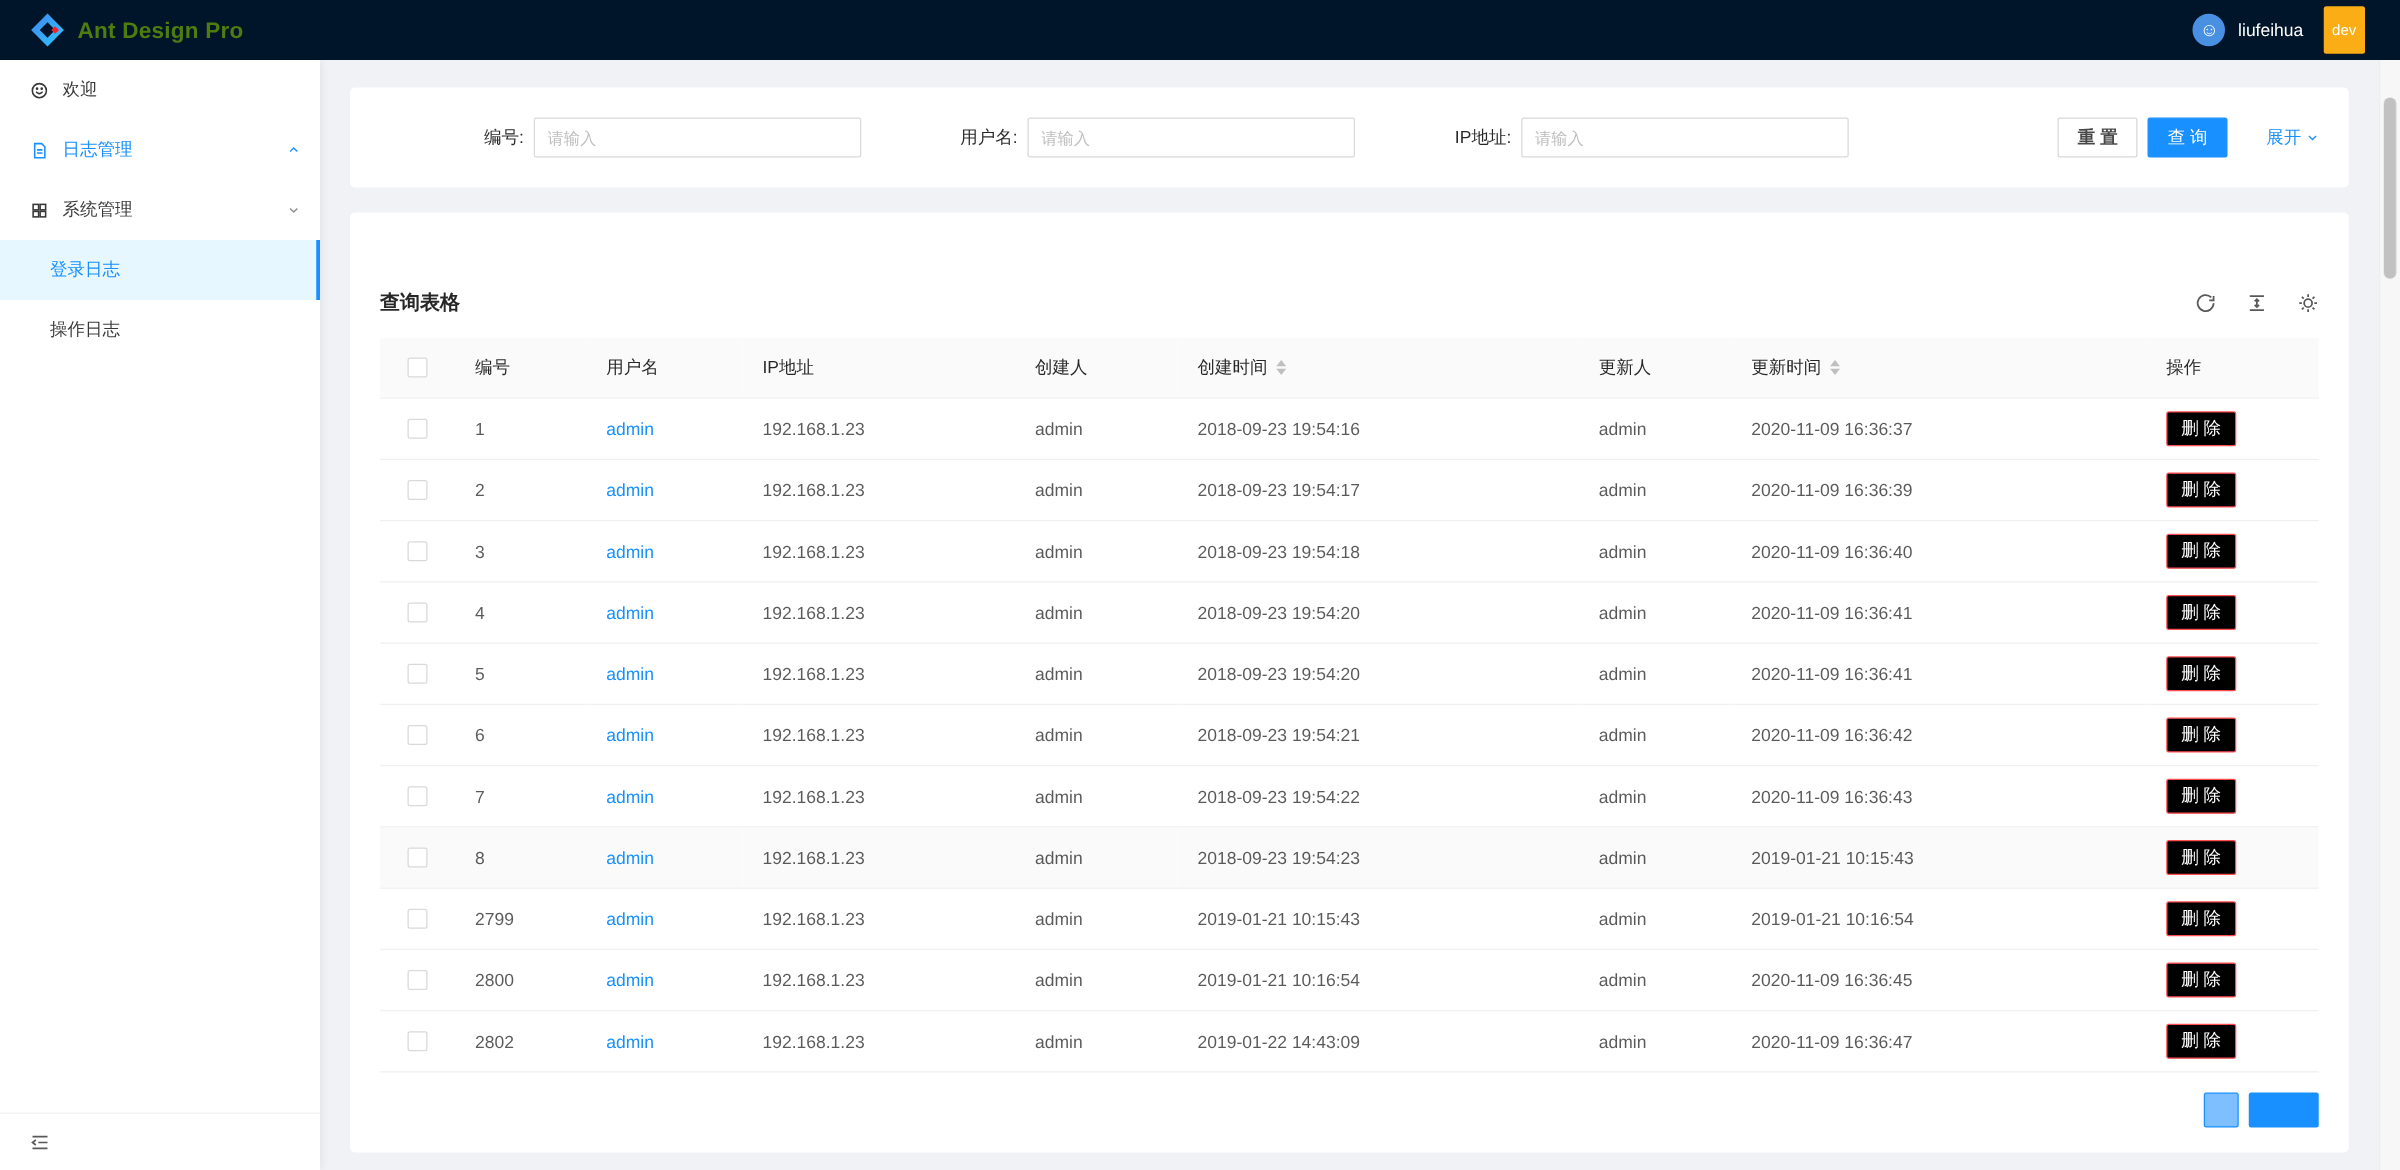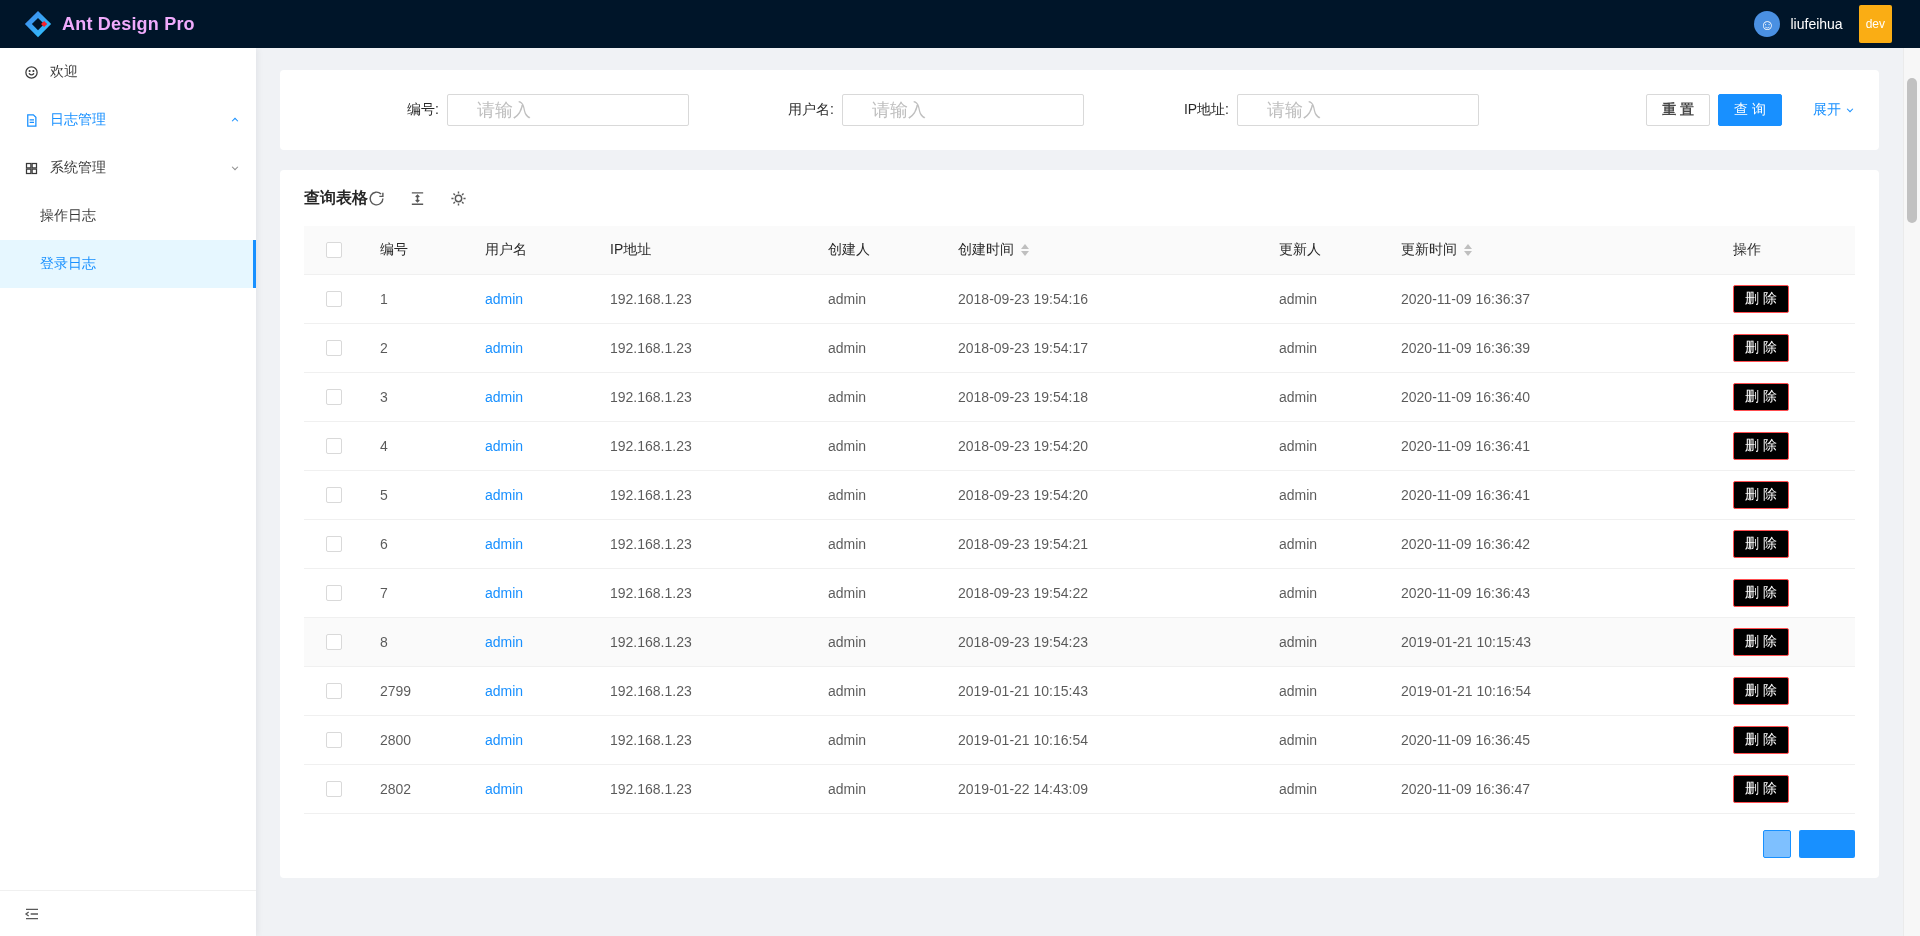--- a/index.html
+++ b/index.html
@@ -10,21 +10,21 @@
     font-size:14px; color:rgba(0,0,0,.65);
     background:#f0f2f5;
   }
   
   .app-header {
     position:fixed; top:0; left:0; width:1920px; height:48px;
     background:#001529; display:flex; align-items:center;
     justify-content:space-between; padding:0 28px 0 24px; z-index:10;
   }
   .logo-area { display:flex; align-items:center; gap:10px; cursor:pointer; }
-  .app-title { color:#f0abfc; font-size:18px; font-weight:700; letter-spacing:.2px; }
+  .app-title { color:#4d7c0f; font-size:18px; font-weight:700; letter-spacing:.2px; }
   .header-right { display:flex; align-items:center; gap:10px; }
   .avatar {
     width:26px; height:26px; border-radius:50%;
     background:#4a90e2; color:#fff; font-size:15px;
     display:flex; align-items:center; justify-content:center; cursor:pointer;
   }
   .username { color:#fff; font-size:14px; cursor:pointer; }
   .env-tag {
     background:#faad14; color:#fff; font-size:12px; line-height:18px;
     padding:10px 7px; border-radius:2px; margin-left:6px;
@@ -52,36 +52,36 @@
     padding-left:24px; color:rgba(0,0,0,.65); cursor:pointer;
   }
   
   .content { flex:1; padding:22px 24px 0 24px; max-width:1647px; }
   .card { background:#fff; border-radius:4px; }
   .search-card { height:80px; display:flex; align-items:center; padding:0 24px; margin-bottom:20px; }
   .search-row { display:flex; align-items:center; width:100%; }
   .field { display:flex; align-items:center; justify-content:flex-end; width:385px; margin-right:10px; }
   .field label { color:rgba(0,0,0,.85); margin-right:8px; white-space:nowrap; }
   .field input {
-    width:242px; height:32px; border:1px solid #d9d9d9; border-radius:2px;
-    padding:0 29px; font-size:18px; color:rgba(0,0,0,.65); outline:none;
+    width:262px; height:32px; border:1px solid #d9d9d9; border-radius:2px;
+    padding:0 10px; font-size:13px; color:rgba(0,0,0,.65); outline:none;
     font-family:"Liberation Sans", sans-serif;
   }
   .field input::placeholder { color:#bfbfbf; }
   .search-actions { margin-left:auto; display:flex; align-items:center; gap:8px; }
   .btn {
     height:32px; padding:0 15px; border-radius:2px; font-size:14px;
     cursor:pointer; font-family:"Liberation Sans", sans-serif; white-space:nowrap;
   }
   .btn-default { background:#fff; border:1px solid #d9d9d9; color:rgba(0,0,0,.72);font-weight:bold; }
   .btn-primary { background:#1890ff; border:1px solid #1890ff; color:#fff; }
   .expand-link { color:#1890ff; display:flex; align-items:center; gap:4px; margin-left:23px; cursor:pointer; }
   
   .table-card { padding-bottom:20px; overflow:hidden; }
-  .toolbar { height:56px; display:flex; align-items:center; padding:0 24px; }
+  .toolbar { height:56px; display:flex; align-items:center; justify-content:space-between; padding:0 24px;margin-top:44px; }
   .table-title { font-size:16px; font-weight:600; color:rgba(0,0,0,.85); }
   .toolbar-icons { display:flex; align-items:center; gap:24px; color:#595959; }
   .toolbar-icons span { display:flex; cursor:pointer; }
   table { border-collapse:collapse; table-layout:fixed; width:1551px; margin:0 24px; }
   th, td { padding:0 16px; text-align:left; font-weight:normal; overflow:hidden; white-space:nowrap; }
   thead th {
     background:#fafafa; height:48px; color:rgba(0,0,0,.85); font-weight:500;
     border-bottom:1px solid #f0f0f0;
   }
   tbody td { height:49px; border-bottom:1px solid #f0f0f0; color:rgba(0,0,0,.65); }
@@ -178,25 +178,25 @@
               <rect x="13" y="13" width="7" height="7"></rect>
           </svg>
         </span>
         <span>系统管理</span>
         <span class="chev">
           <svg width="10" height="10" viewBox="0 0 24 24" fill="none" stroke="currentColor" stroke-width="2.5">
               <path d="M5 9l7 7 7-7"></path>
             </svg>
         </span>
       </div>
+      <div class="menu-item sub selected">
+        <span>登录日志</span>
+      </div>
       <div class="menu-item sub">
         <span>操作日志</span>
-      </div>
-      <div class="menu-item sub selected">
-        <span>登录日志</span>
       </div>
     </nav>
     <div class="sidebar-footer">
       <span style="display:flex;">
         <svg width="16" height="16" viewBox="0 0 24 24" fill="none" stroke="currentColor" stroke-width="2">
           <path d="M3 5h18M10 12h11M3 19h18M7 9l-4 3 4 3"></path>
         </svg>
       </span>
     </div>
   </aside>

